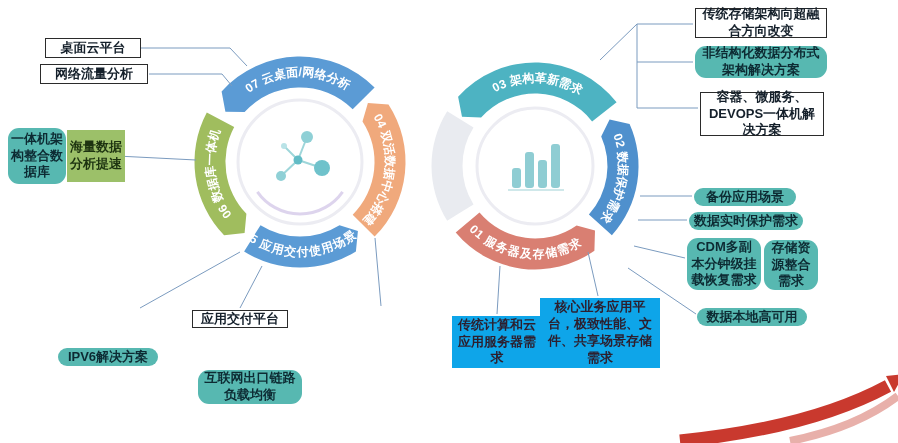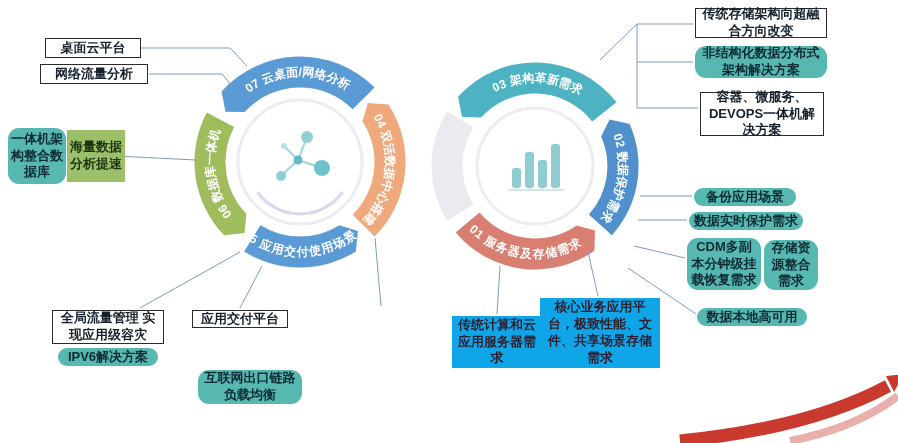--- a/index.html
+++ b/index.html
@@ -142,21 +142,20 @@
   <div class="box white tr1">传统存储架构向超融合方向改变</div>
   <div class="box teal tr2">非结构化数据分布式架构解决方案</div>
   <div class="box white tr3">容器、微服务、DEVOPS一体机解决方案</div>
 
   <div class="box teal r1">备份应用场景</div>
   <div class="box teal r2">数据实时保护需求</div>
   <div class="box teal r3">CDM多副本分钟级挂载恢复需求</div>
   <div class="box teal r4">存储资源整合需求</div>
   <div class="box teal r5">数据本地高可用</div>
 
-  <div class="box white bl1">全局流量管理 实现应用级容灾</div>
   <div class="box teal bl2">IPV6解决方案</div>
   <div class="box white bl3">应用交付平台</div>
   <div class="box teal bl5">互联网出口链路负载均衡</div>
 
   <div class="box salmon bc2">传统计算和云应用服务器需求</div>
   <div class="box salmon bc3">核心业务应用平台，极致性能、文件、共享场景存储需求</div>
 
 </div>
 
 </body></html>

